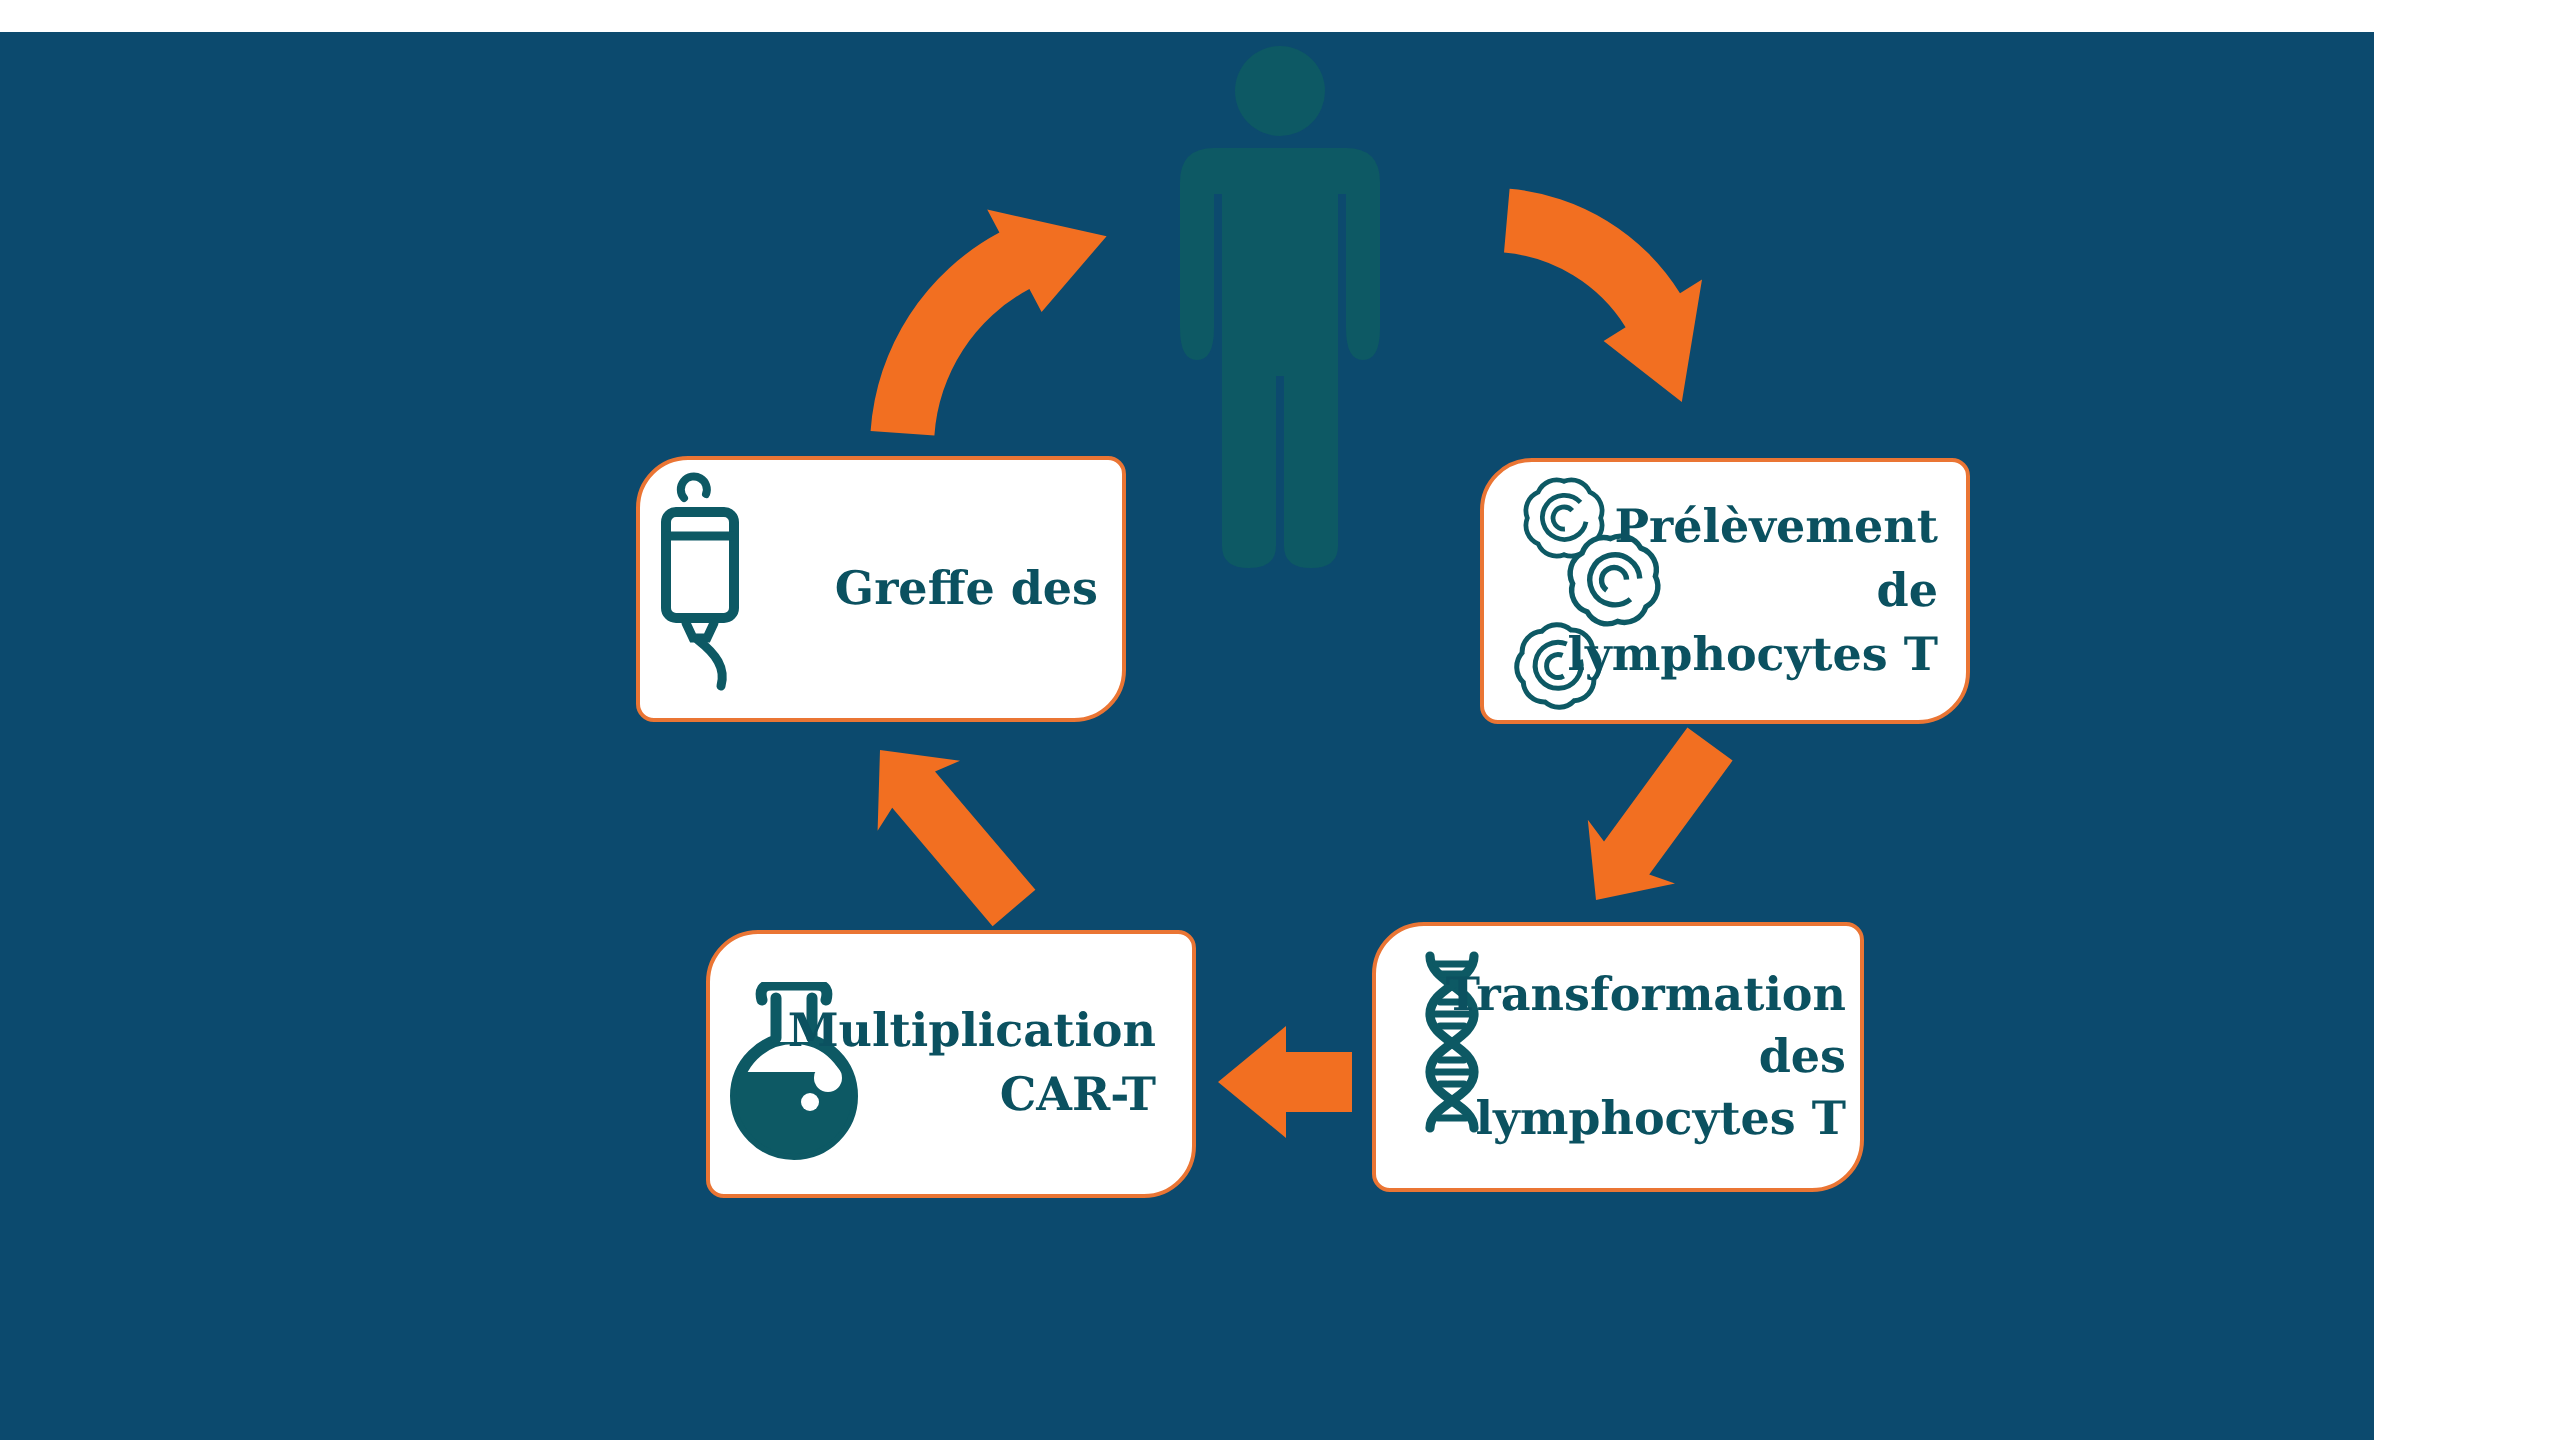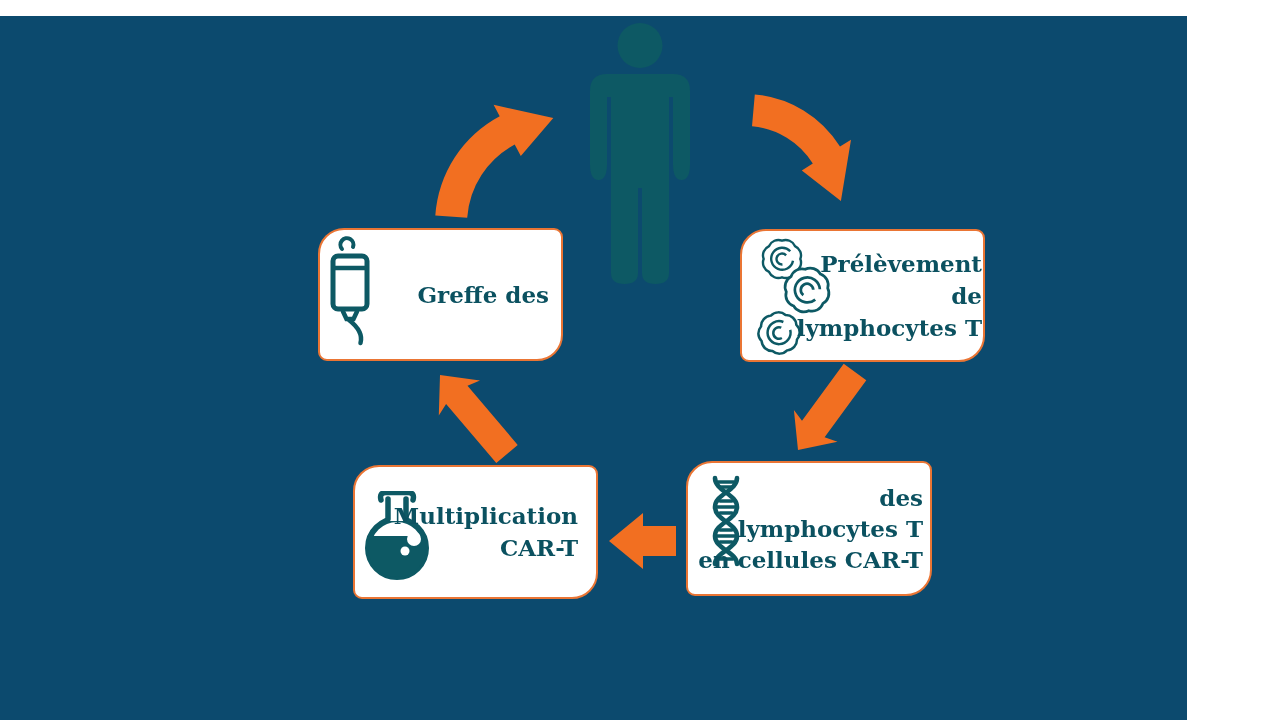--- a/index.html
+++ b/index.html
@@ -80,21 +80,21 @@
         <path d="M28.5,20 A6,6 0 1 0 24.5,30" fill="none"></path>
       </g>
     </svg>
     <svg class="icon-abs" style="left:14px;top:79px" width="46" height="46" viewBox="0 0 48 48">
       <g fill="#ffffff" stroke="#0D5964" stroke-width="2.6" transform="rotate(-25 24 24)">
         <path d="M24,4 A11,11 0 0 1 38.1,9.9 A11,11 0 0 1 44,24 A11,11 0 0 1 38.1,38.1 A11,11 0 0 1 24,44 A11,11 0 0 1 9.9,38.1 A11,11 0 0 1 4,24 A11,11 0 0 1 9.9,9.9 A11,11 0 0 1 24,4 Z"></path>
         <path d="M33,15.5 A12,12 0 1 0 36,26" fill="none"></path>
         <path d="M28.5,20 A6,6 0 1 0 24.5,30" fill="none"></path>
       </g>
     </svg>
-    <div class="box-text" style="padding-right:1px;line-height:32px">
+    <div class="box-text" style="padding-right:14px;line-height:32px">
       <span>Prélèvement</span>
       <span>de</span>
       <span>lymphocytes T</span>
     </div>
   </div>
 
   <div class="step-box" style="left:686px;top:445px;width:246px;height:135px">
     <svg class="icon-abs" style="left:16px;top:12px" width="44" height="92" viewBox="0 0 44 92">
       <g fill="none" stroke="#0D5964" stroke-linecap="round">
         <g stroke-width="4.6">
@@ -108,23 +108,23 @@
           <line x1="13" y1="32" x2="31" y2="32"></line>
           <line x1="16" y1="38" x2="28" y2="38"></line>
           <line x1="16" y1="55" x2="28" y2="55"></line>
           <line x1="13" y1="61" x2="31" y2="61"></line>
           <line x1="16" y1="67" x2="28" y2="67"></line>
           <line x1="15" y1="84" x2="29" y2="84"></line>
         </g>
       </g>
     </svg>
     <div class="box-text" style="padding-right:7px;line-height:31px">
+      <span>Transformation</span>
       <span>des</span>
       <span>lymphocytes T</span>
-      <span>en cellules CAR-T</span>
     </div>
   </div>
 
   <div class="step-box" style="left:353px;top:449px;width:245px;height:134px">
     <svg class="icon-abs" style="left:10px;top:24px" width="64" height="90" viewBox="0 0 64 90">
       <circle cx="32" cy="57" r="29" fill="none" stroke="#0D5964" stroke-width="6"></circle>
       <path d="M5.6,45 A29,29 0 1 0 58.4,45 Z" fill="#0D5964" stroke="none"></path>
       <circle cx="49" cy="48" r="7" fill="#ffffff"></circle>
       <circle cx="40" cy="60" r="4.5" fill="#ffffff"></circle>
       <rect x="21" y="4" width="22" height="26" fill="#ffffff" stroke="none"></rect>

